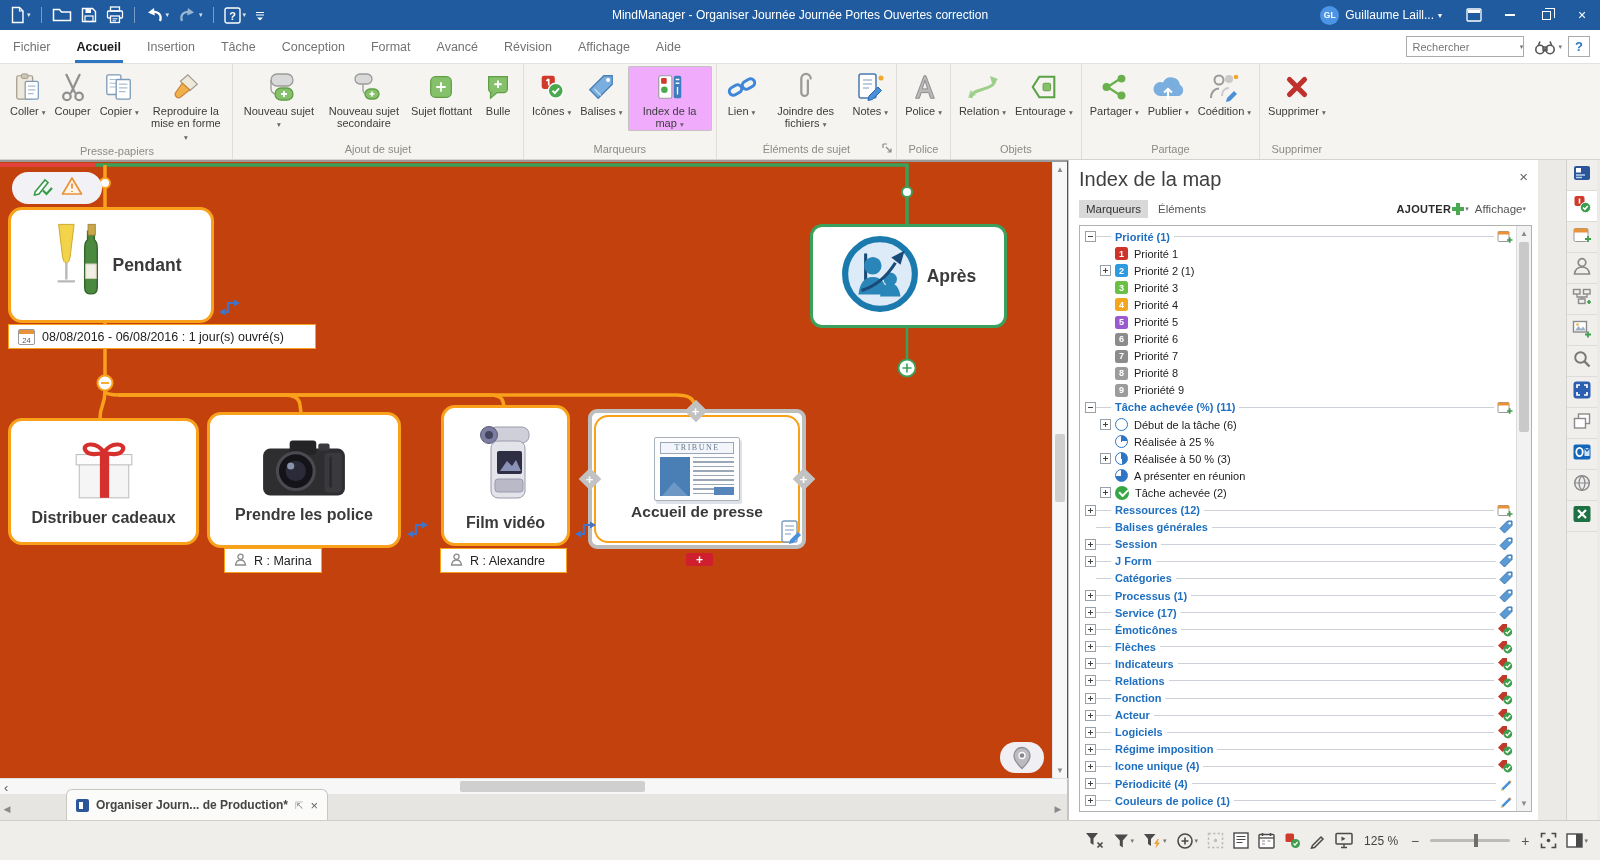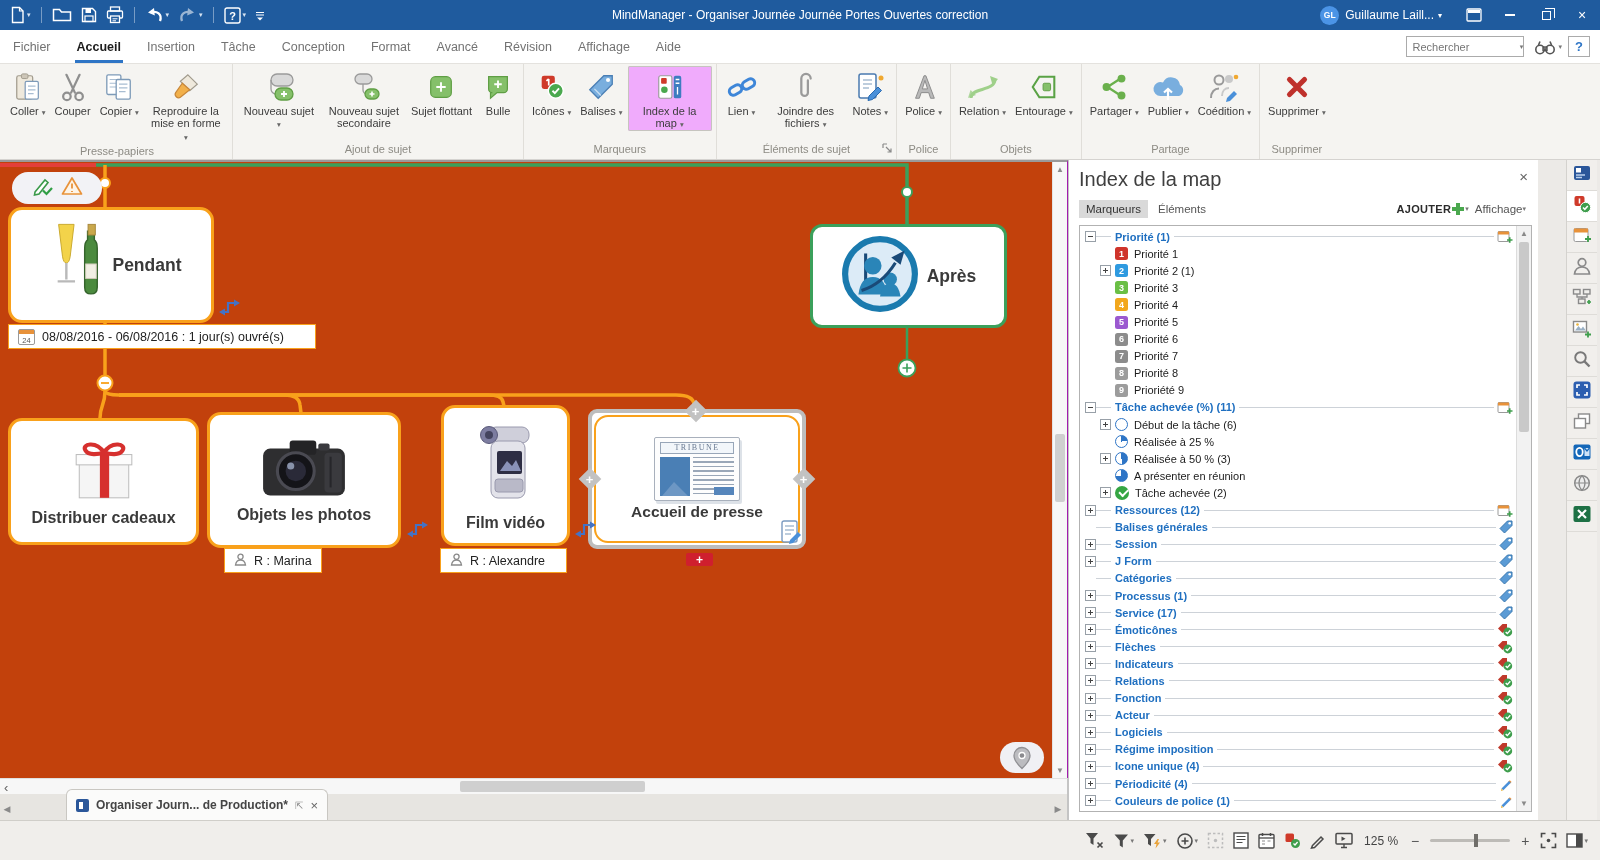--- a/index.html
+++ b/index.html
@@ -586,21 +586,21 @@
           <span><svg width="90" height="64" viewBox="0 0 88 62">
                 <rect x="4" y="12" width="80" height="46" rx="7" fill="#2e2e30"></rect>
                 <rect x="30" y="4" width="26" height="14" rx="3" fill="#242426"></rect>
                 <rect x="64" y="16" width="17" height="39" rx="4" fill="#3a3a3e"></rect>
                 <rect x="58" y="7" width="11" height="7" rx="2" fill="#3a3a3e"></rect>
                 <circle cx="36" cy="34" r="18" fill="#141418" stroke="#4a4a52" stroke-width="3"></circle>
                 <circle cx="36" cy="34" r="10" fill="#2a2a38"></circle>
                 <circle cx="31" cy="29" r="3.5" fill="#8892aa"></circle>
                 <path d="M70 20v30" stroke="#26262a" stroke-width="2"></path>
               </svg></span>
-          <span class="nlabel">Objets les photos</span>
+          <span class="nlabel">Prendre les police</span>
         </div>
         <div class="mbadge" style="left:224px;top:386px;width:98px">
           <span><svg width="13" height="13" viewBox="0 0 13 13">
                 <circle cx="6.5" cy="3.8" r="2.6" fill="none" stroke="#8a8a8a" stroke-width="1.3"></circle>
                 <path d="M1.5 12c.5-3.5 2.5-5 5-5s4.5 1.5 5 5z" fill="none" stroke="#8a8a8a" stroke-width="1.3"></path>
               </svg></span>
           <span>R : Marina</span>
         </div>
 
         <span class="rel-icon" style="left:404px;top:358px"><svg width="24" height="19" viewBox="0 0 24 19">

